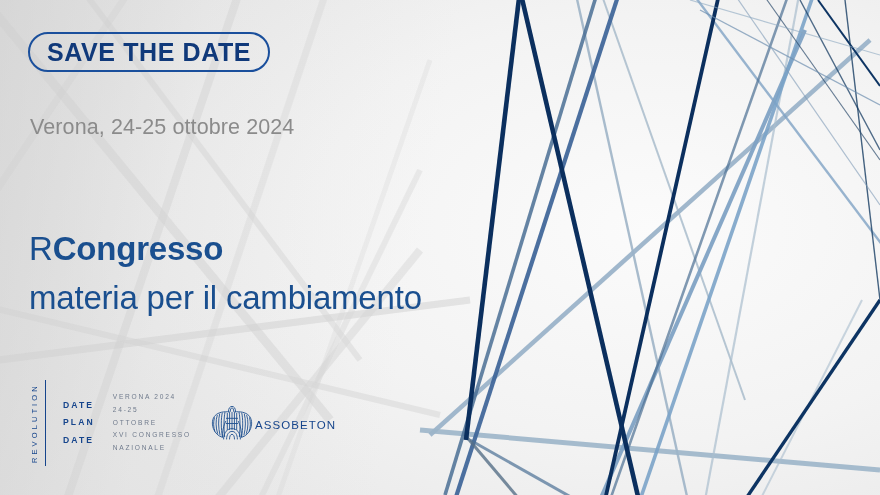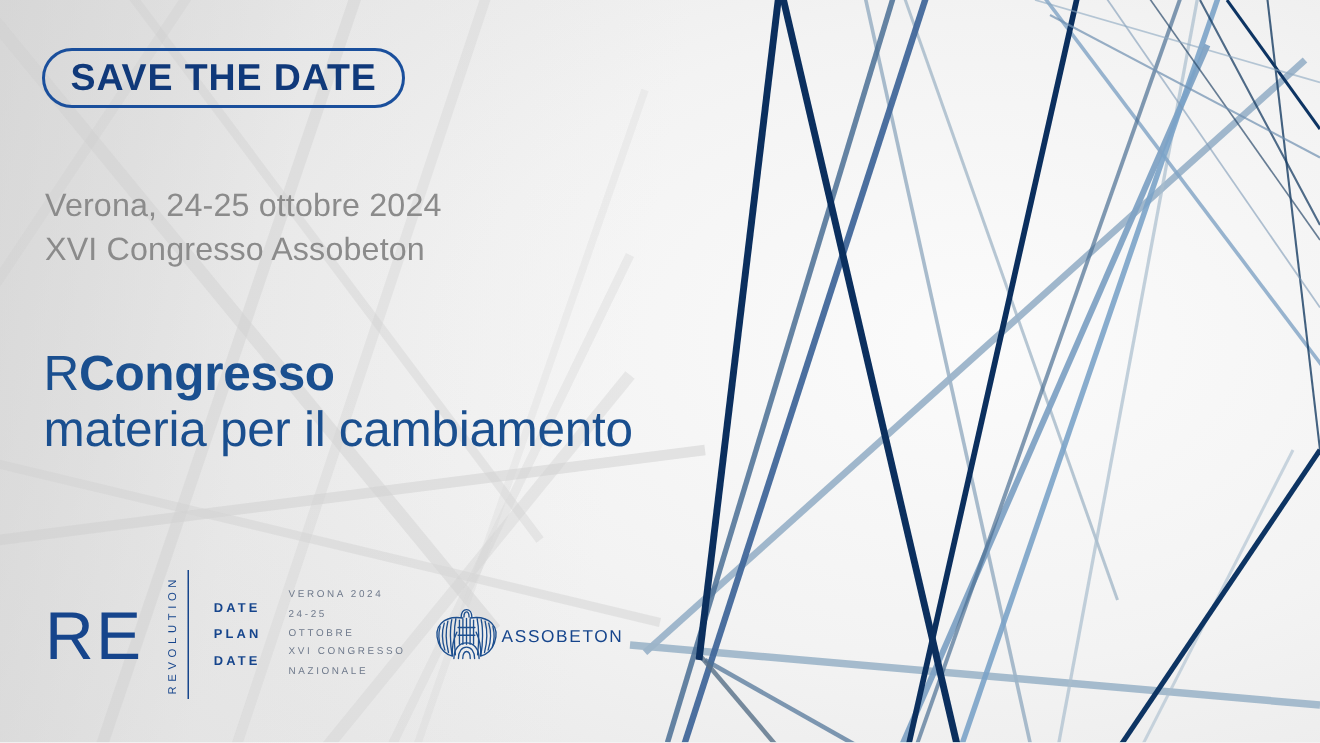--- a/index.html
+++ b/index.html
@@ -56,47 +56,48 @@
     letter-spacing: 0.6px;
     color: #10397a;
     line-height: 1;
     white-space: nowrap;
   }
 
   
   .meta {
     position: absolute;
     left: 30px;
-    top: 123px;
+    top: 113px;
     color: #8b8b8b;
     font-size: 21.5px;
     line-height: 1.34;
     letter-spacing: 0.1px;
     white-space: nowrap;
+    text-align: center;
   }
 
   
   .headline {
     position: absolute;
     left: 29px;
     top: 232px;
     color: #1a4f8f;
     line-height: 1.0;
     white-space: nowrap;
   }
   .headline .line1 {
     font-size: 33px;
     letter-spacing: -0.2px;
     display: block;
   }
   .headline .line1 .lead { font-weight: 400; }
   .headline .line1 .strong { font-weight: 700; }
   .headline .line2 {
     display: block;
-    margin-top: 4px;
+    margin-top: 16px;
     font-size: 33px;
     font-weight: 400;
     letter-spacing: -0.2px;
   }
 
   
   .lockup {
     position: absolute;
     left: 30px;
     top: 378px;
@@ -218,31 +219,29 @@
       <path d="M 880 55 L 690 0" stroke="#8aa7c0" stroke-width="1.2" opacity="0.6"></path>
     </g>
   </svg>
 
   <div class="badge">
     <span class="badge-text">SAVE THE DATE</span>
   </div>
 
   <div class="meta">
     <div>Verona, 24-25 ottobre 2024</div>
-    <div>XVI Congresso Assobeton</div>
   </div>
 
   <div class="headline">
     <span class="line1"><span class="lead">R</span><span class="strong">Congresso</span></span>
     <span class="line2">materia per il cambiamento</span>
   </div>
 
   <div class="lockup">
 
-    <div class="lk-re">RE</div>
 
     <div class="lk-vert">REVOLUTION</div>
 
     <div class="lk-rule"></div>
 
     <div class="lk-tpb">
       <div>DATE</div>
       <div>PLAN</div>
       <div>DATE</div>
     </div>

